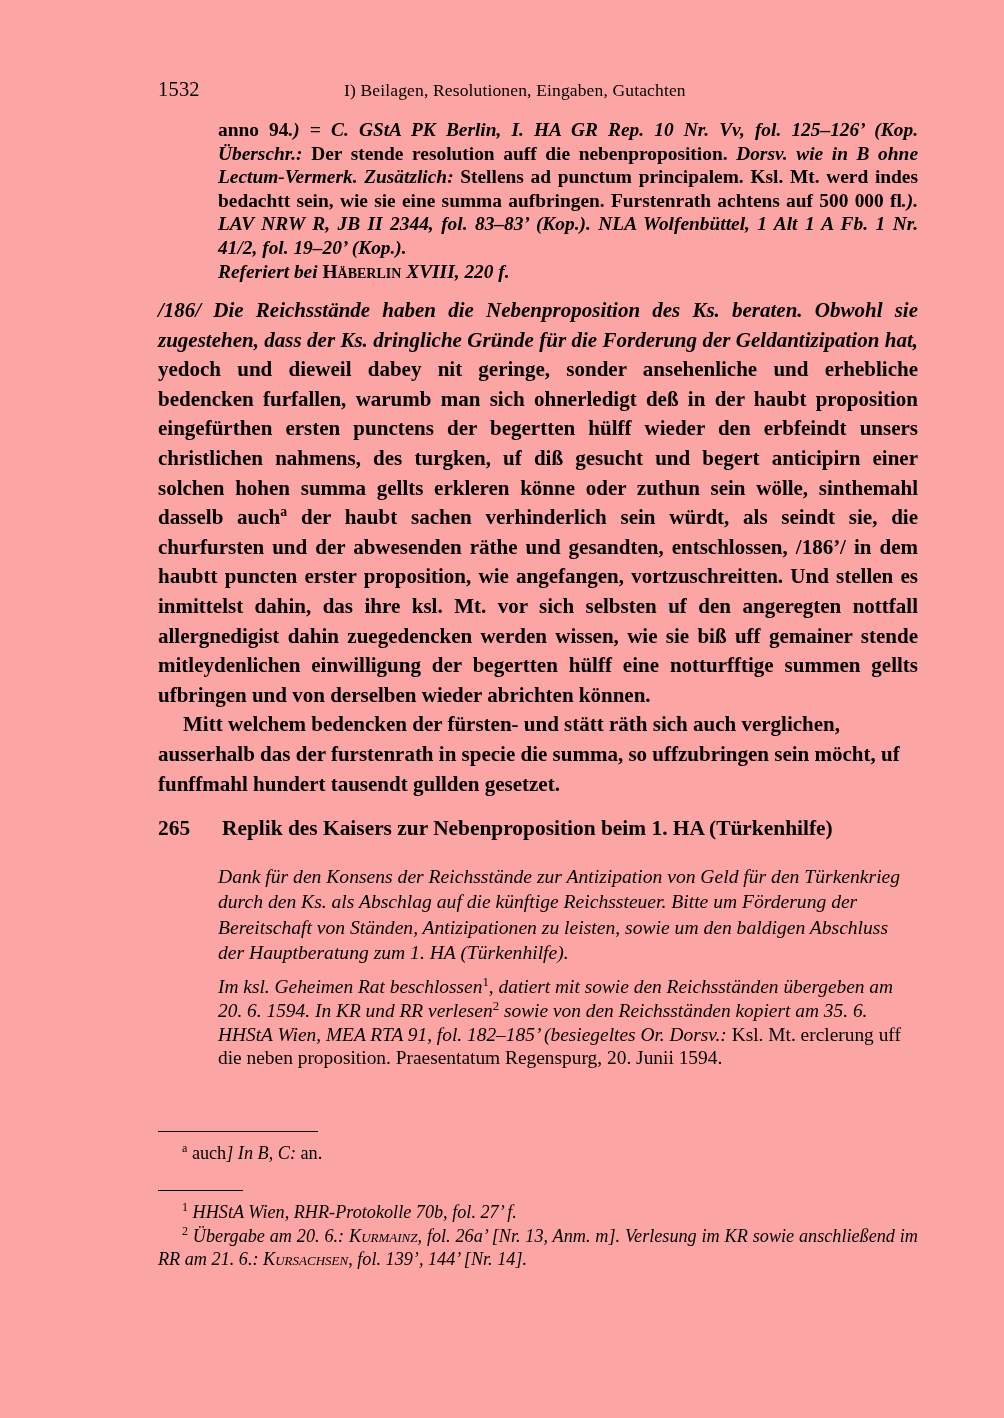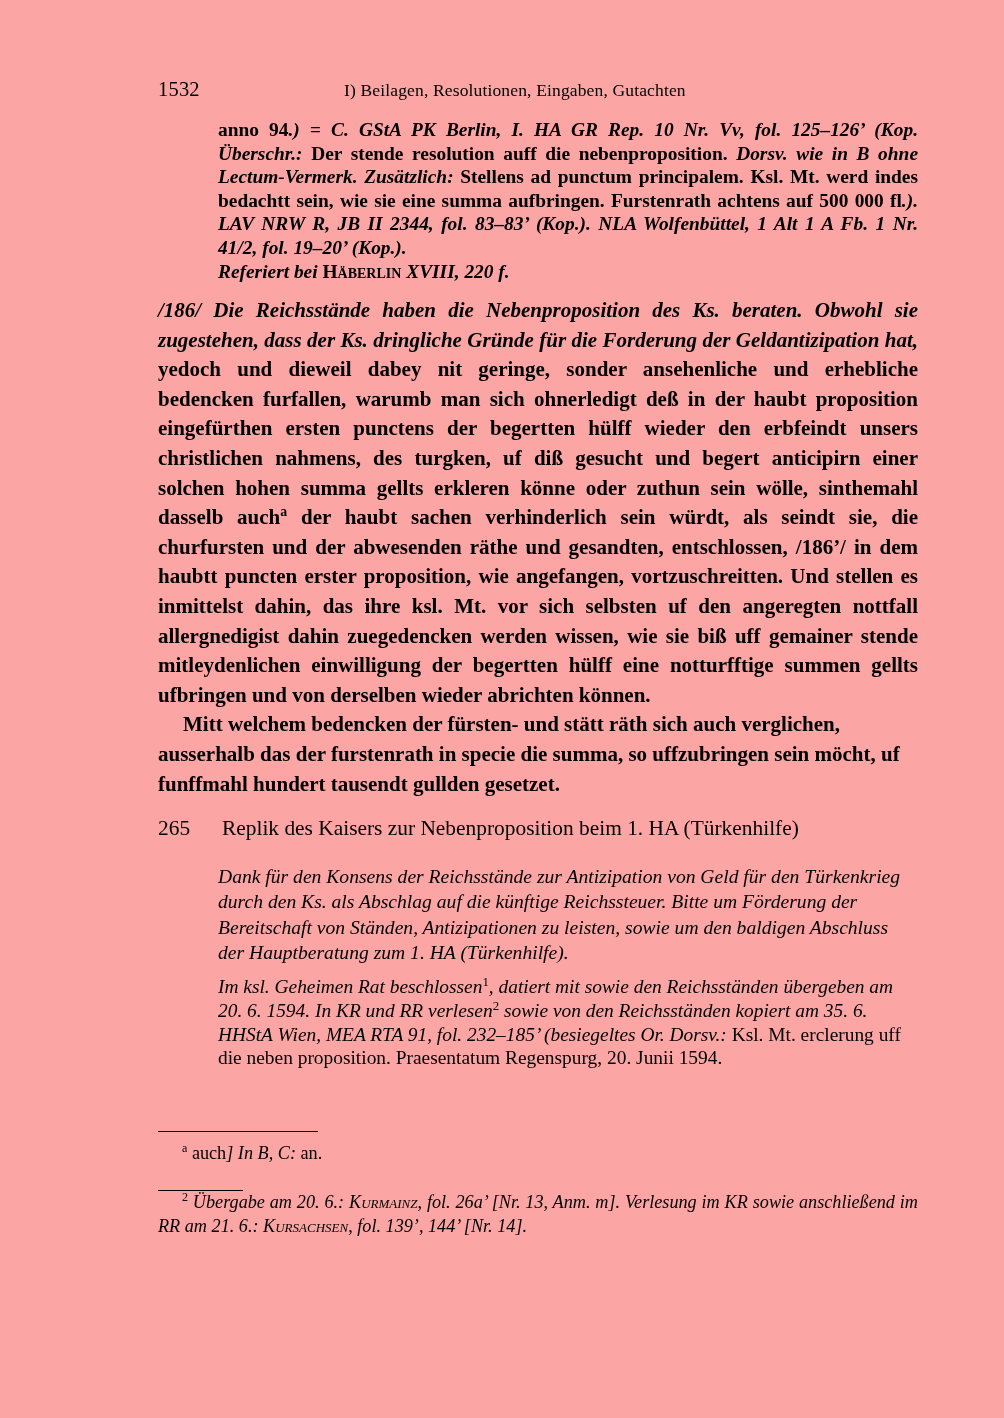--- a/index.html
+++ b/index.html
@@ -76,21 +76,21 @@
   .bodyblock p.noindent { text-indent: 0; }
   .bodyblock p.lastline { text-align: left; }
 
   
   .section-heading {
     position: absolute;
     left: 158px;
     top: 815px;
     width: 760px;
     font-size: 21.4px;
-    font-weight: normal;
+    font-weight: bold;
     line-height: 26px;
   }
   .section-heading .num {
     display: inline-block;
     width: 64px;
   }
 
   
   .regest {
     position: absolute;
@@ -190,26 +190,27 @@
   <div class="section-heading">
     <span class="num">265</span><span>Replik des Kaisers zur Nebenproposition beim 1. HA (Türkenhilfe)</span>
   </div>
 
   <div class="regest">
     <p class="lastline">Dank für den Konsens der Reichsstände zur Antizipation von Geld für den Türkenkrieg durch den Ks. als Abschlag auf die künftige Reichssteuer. Bitte um Förderung der Bereitschaft von Ständen, Antizipationen zu leisten, sowie um den baldigen Abschluss der Hauptberatung zum 1. HA (Türkenhilfe).</p>
   </div>
 
   <div class="provenance">
     <p class="lastline"><span class="it">Im ksl. Geheimen Rat beschlossen</span><sup>1</sup><span class="it">, datiert mit sowie den Reichsständen übergeben am 20. 6. 1594. In KR und RR verlesen</span><sup>2</sup><span class="it"> sowie von den Reichsständen kopiert am 35. 6.</span></p>
-    <p class="lastline"><span class="it">HHStA Wien, MEA RTA 91, fol. 232–185’ (besiegeltes Or. Dorsv.:</span><span class="ro"> Ksl. Mt. erclerung uff die neben proposition. Praesentatum Regenspurg, 20. Junii 1594.</span></p>
+    <p class="lastline"><span class="it">HHStA Wien, MEA RTA 91, fol. 182–185’ (besiegeltes Or. Dorsv.:</span><span class="ro"> Ksl. Mt. erclerung uff die neben proposition. Praesentatum Regenspurg, 20. Junii 1594.</span></p>
   </div>
 
   <div class="fn-area fn-var">
     <div class="fn-rule rule-a"></div>
     <div class="fn-line"><sup>a</sup><span class="ro"> auch</span><span class="it">] </span><span class="it">In B, C:</span><span class="ro"> an.</span></div>
   </div>
 
   <div class="fn-area fn-num">
     <div class="fn-rule rule-n"></div>
+    <div class="fn-line first"><sup>1</sup> <span class="it">HHStA Wien, RHR-Protokolle 70b, fol. 27’ f.</span></div>
     <div class="fn-line second"><sup>2</sup> <span class="it">Übergabe am 20. 6.: </span><span class="sc-it">Kurmainz</span><span class="it">, fol. 26a’ [Nr. 13, Anm. m]. Verlesung im KR sowie anschließend im RR am 21. 6.: </span><span class="sc-it">Kursachsen</span><span class="it">, fol. 139’, 144’ [Nr. 14].</span></div>
   </div>
 
 </div>
 
 </body></html>

